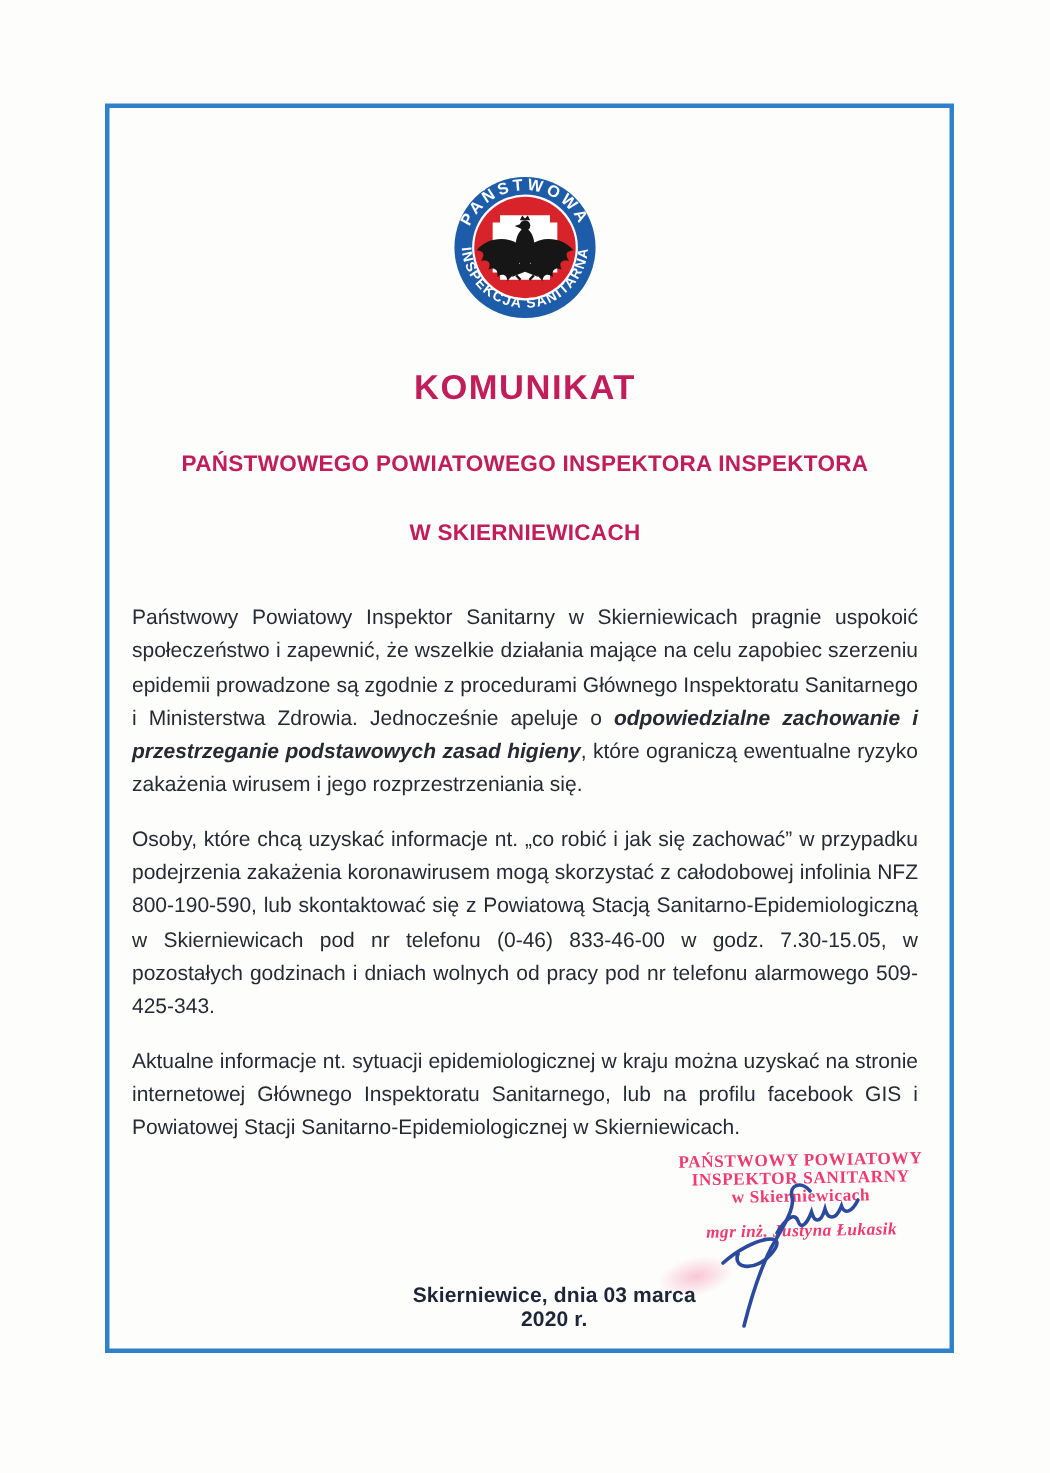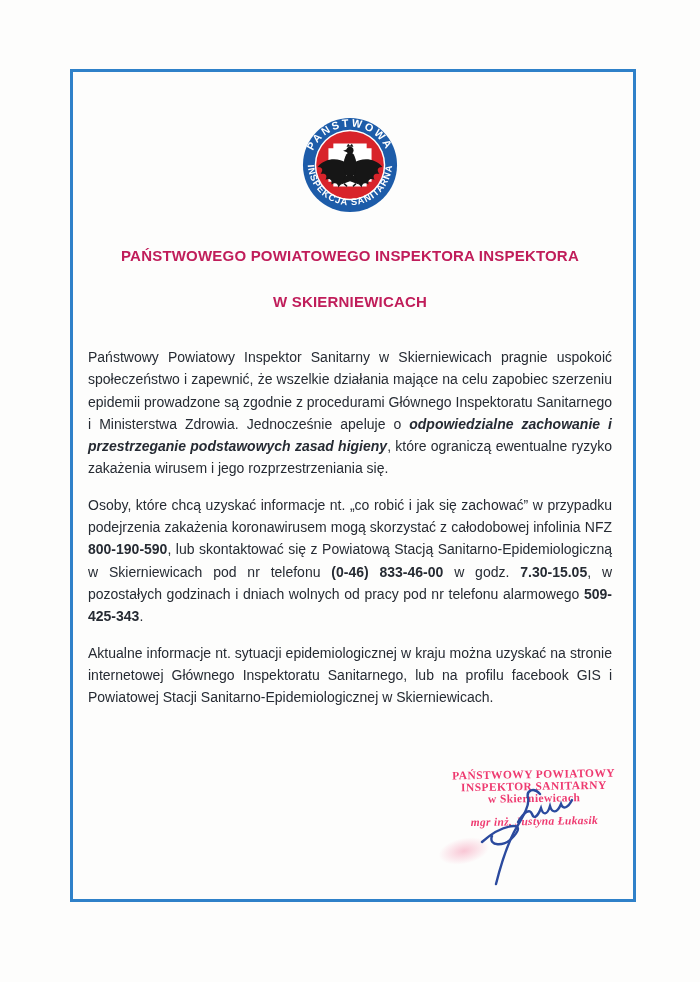--- a/index.html
+++ b/index.html
@@ -37,21 +37,21 @@
     color:#c01d5a;
   }
   .bodytext{
     margin-top:36px;
     color:#262b33;
     font-size:14px;
     line-height:22.3px;
     text-align:justify;
   }
   .bodytext p{margin:0 0 14px 0;}
-  .seg-b{font-weight:bold;}
+  .seg-b{font-weight:normal;}
   .seg-bi{font-weight:bold;font-style:italic;}
   .stamp{
     position:absolute;left:448px;top:768px;
     width:172px;
     text-align:center;
     color:#ee3a70;
     font-family:"Liberation Serif", serif;
     font-weight:bold;
     font-size:11.5px;line-height:12px;
     letter-spacing:.4px;
@@ -112,20 +112,21 @@
             <path d="M47,34 l-4,1.4 4,1.6 z"></path>
             <use href="#wingL"></use>
             <use href="#wingL" transform="translate(100,0) scale(-1,1)"></use>
             <ellipse cx="50" cy="50" rx="6.5" ry="13"></ellipse>
             <path d="M45,61 H55 L59,70 L50,66.5 L41,70 Z"></path>
             <path d="M44,69 l3,3 M56,69 l-3,3" stroke="#161616" stroke-width="1.6"></path>
           </g>
         </svg>
       </div>
 
+      <h1 class="doc-title">KOMUNIKAT</h1>
       <div class="doc-subtitle">PAŃSTWOWEGO POWIATOWEGO INSPEKTORA INSPEKTORA</div>
       <div class="doc-subtitle">W SKIERNIEWICACH</div>
 
       <div class="bodytext">
         <p><span>Państwowy Powiatowy Inspektor Sanitarny w Skierniewicach pragnie uspokoić społeczeństwo i zapewnić, że wszelkie działania mające na celu zapobiec szerzeniu epidemii prowadzone są zgodnie z procedurami Głównego Inspektoratu Sanitarnego i Ministerstwa Zdrowia. Jednocześnie apeluje o </span><span class="seg-bi">odpowiedzialne zachowanie i przestrzeganie podstawowych zasad higieny</span><span>, które ograniczą ewentualne ryzyko zakażenia wirusem i jego rozprzestrzeniania się.</span></p>
         <p><span>Osoby, które chcą uzyskać informacje nt. „co robić i jak się zachować” w przypadku podejrzenia zakażenia koronawirusem mogą skorzystać z całodobowej infolinia NFZ </span><span class="seg-b">800-190-590</span><span>, lub skontaktować się z Powiatową Stacją Sanitarno-Epidemiologiczną w Skierniewicach pod nr telefonu </span><span class="seg-b">(0-46) 833-46-00</span><span> w godz. </span><span class="seg-b">7.30-15.05</span><span>, w pozostałych godzinach i dniach wolnych od pracy pod nr telefonu alarmowego </span><span class="seg-b">509-425-343</span><span>.</span></p>
         <p><span>Aktualne informacje nt. sytuacji epidemiologicznej w kraju można uzyskać na stronie internetowej Głównego Inspektoratu Sanitarnego, lub na profilu facebook GIS i Powiatowej Stacji Sanitarno-Epidemiologicznej w Skierniewicach.</span></p>
       </div>
 
     </div>
@@ -141,13 +142,14 @@
   <div class="ink-smudge"></div>
 
   <svg class="signature-svg" viewBox="0 0 130 110" aria-hidden="true">
     <g fill="none" stroke="#2b4a9e" stroke-width="2.4" stroke-linecap="round">
       <path d="M 82,16 C 76,9 68,12 70,20 C 72,28 64,40 56,54 C 48,70 42,90 38,106"></path>
       <path d="M 24,64 C 44,46 70,42 56,58 C 46,70 30,68 34,58"></path>
       <path d="M 60,44 C 66,34 72,30 74,36 C 76,42 80,38 83,30 C 85,37 89,38 92,28 C 94,35 99,36 103,26 C 105,32 110,30 114,22"></path>
     </g>
   </svg>
 
+  <div class="dateline">Skierniewice, dnia 03 marca 2020 r.</div>
 </div>
 
 </body></html>

